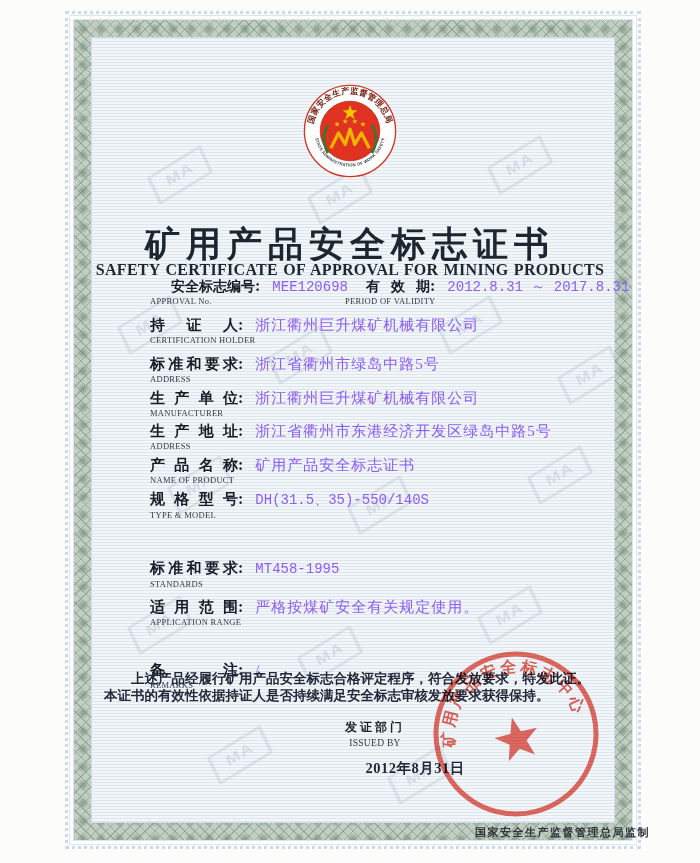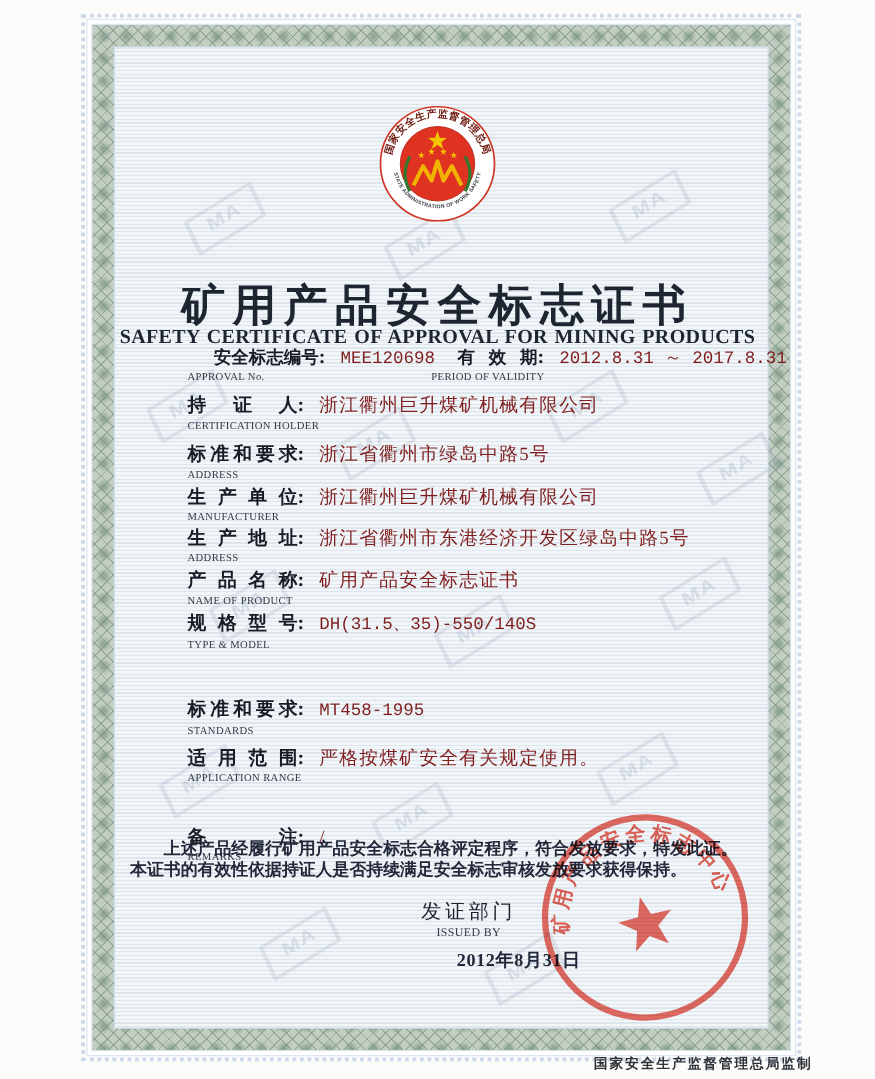--- a/index.html
+++ b/index.html
@@ -47,41 +47,41 @@
   .subtitle{
     position:absolute;left:0;right:0;top:233px;text-align:center;
     font-size:16px;font-weight:bold;color:#1d2531;letter-spacing:.3px;word-spacing:1px;margin-top:28px;
   }
 
   .row{position:absolute;left:150px;right:80px;line-height:19px;white-space:nowrap;color:#1c212c;}
   .zh{display:inline-block;width:88px;font-size:15px;font-weight:bold;text-align:justify;text-align-last:justify;vertical-align:baseline;color:#171c27;}
   .zh.auto{width:auto;text-align:left;text-align-last:auto;}
   .zh.w64{width:64px;}
   .colon{font-weight:bold;color:#171c27;}
-  .val{font-size:15px;margin-left:8px;letter-spacing:1px;color:#7f1d1d;}
+  .val{font-size:15px;margin-left:8px;letter-spacing:1px;color:#8b5cf6;}
   .val.mono{font-family:"Liberation Mono","DejaVu Sans Mono",monospace;font-size:14px;letter-spacing:0;}
   .en{font-size:8.5px;letter-spacing:.3px;line-height:10px;color:#333a46;font-weight:normal;}
 
   .hgroup{position:absolute;white-space:nowrap;line-height:17px;color:#1c212c;}
   .hgroup .zh{font-size:14px;margin-left:21px;}
 
   .para{
     position:absolute;left:104px;right:110px;top:671px;
     font-size:13.5px;line-height:16.5px;text-indent:2em;font-weight:600;color:#23293a;text-align:justify;
   }
 
   .issued{position:absolute;left:250px;width:250px;top:719px;text-align:center;color:#1c212c;}
-  .issued .zh-big{font-size:16px;font-weight:normal;letter-spacing:3px;}
+  .issued .zh-big{font-size:12px;font-weight:bold;letter-spacing:3px;}
   .issued .en{font-size:9.5px;margin-top:2px;}
   .date{position:absolute;left:330px;width:170px;top:759px;text-align:center;font-size:14.5px;font-weight:600;color:#22283a;letter-spacing:.5px;}
 
   .stamp{position:absolute;left:426px;top:644px;width:180px;height:180px;transform:rotate(-14deg);mix-blend-mode:multiply;opacity:.88;}
 
   .footer{
-    position:absolute;left:0;right:50px;top:843px;text-align:right;
+    position:absolute;left:0;right:50px;top:825px;text-align:right;
     font-size:11px;font-weight:bold;color:#2f343b;letter-spacing:1.5px;
   }
 </style>
 </head>
 <body>
 
 <div class="page">
 
   <div class="frame">
     <div class="paper">

